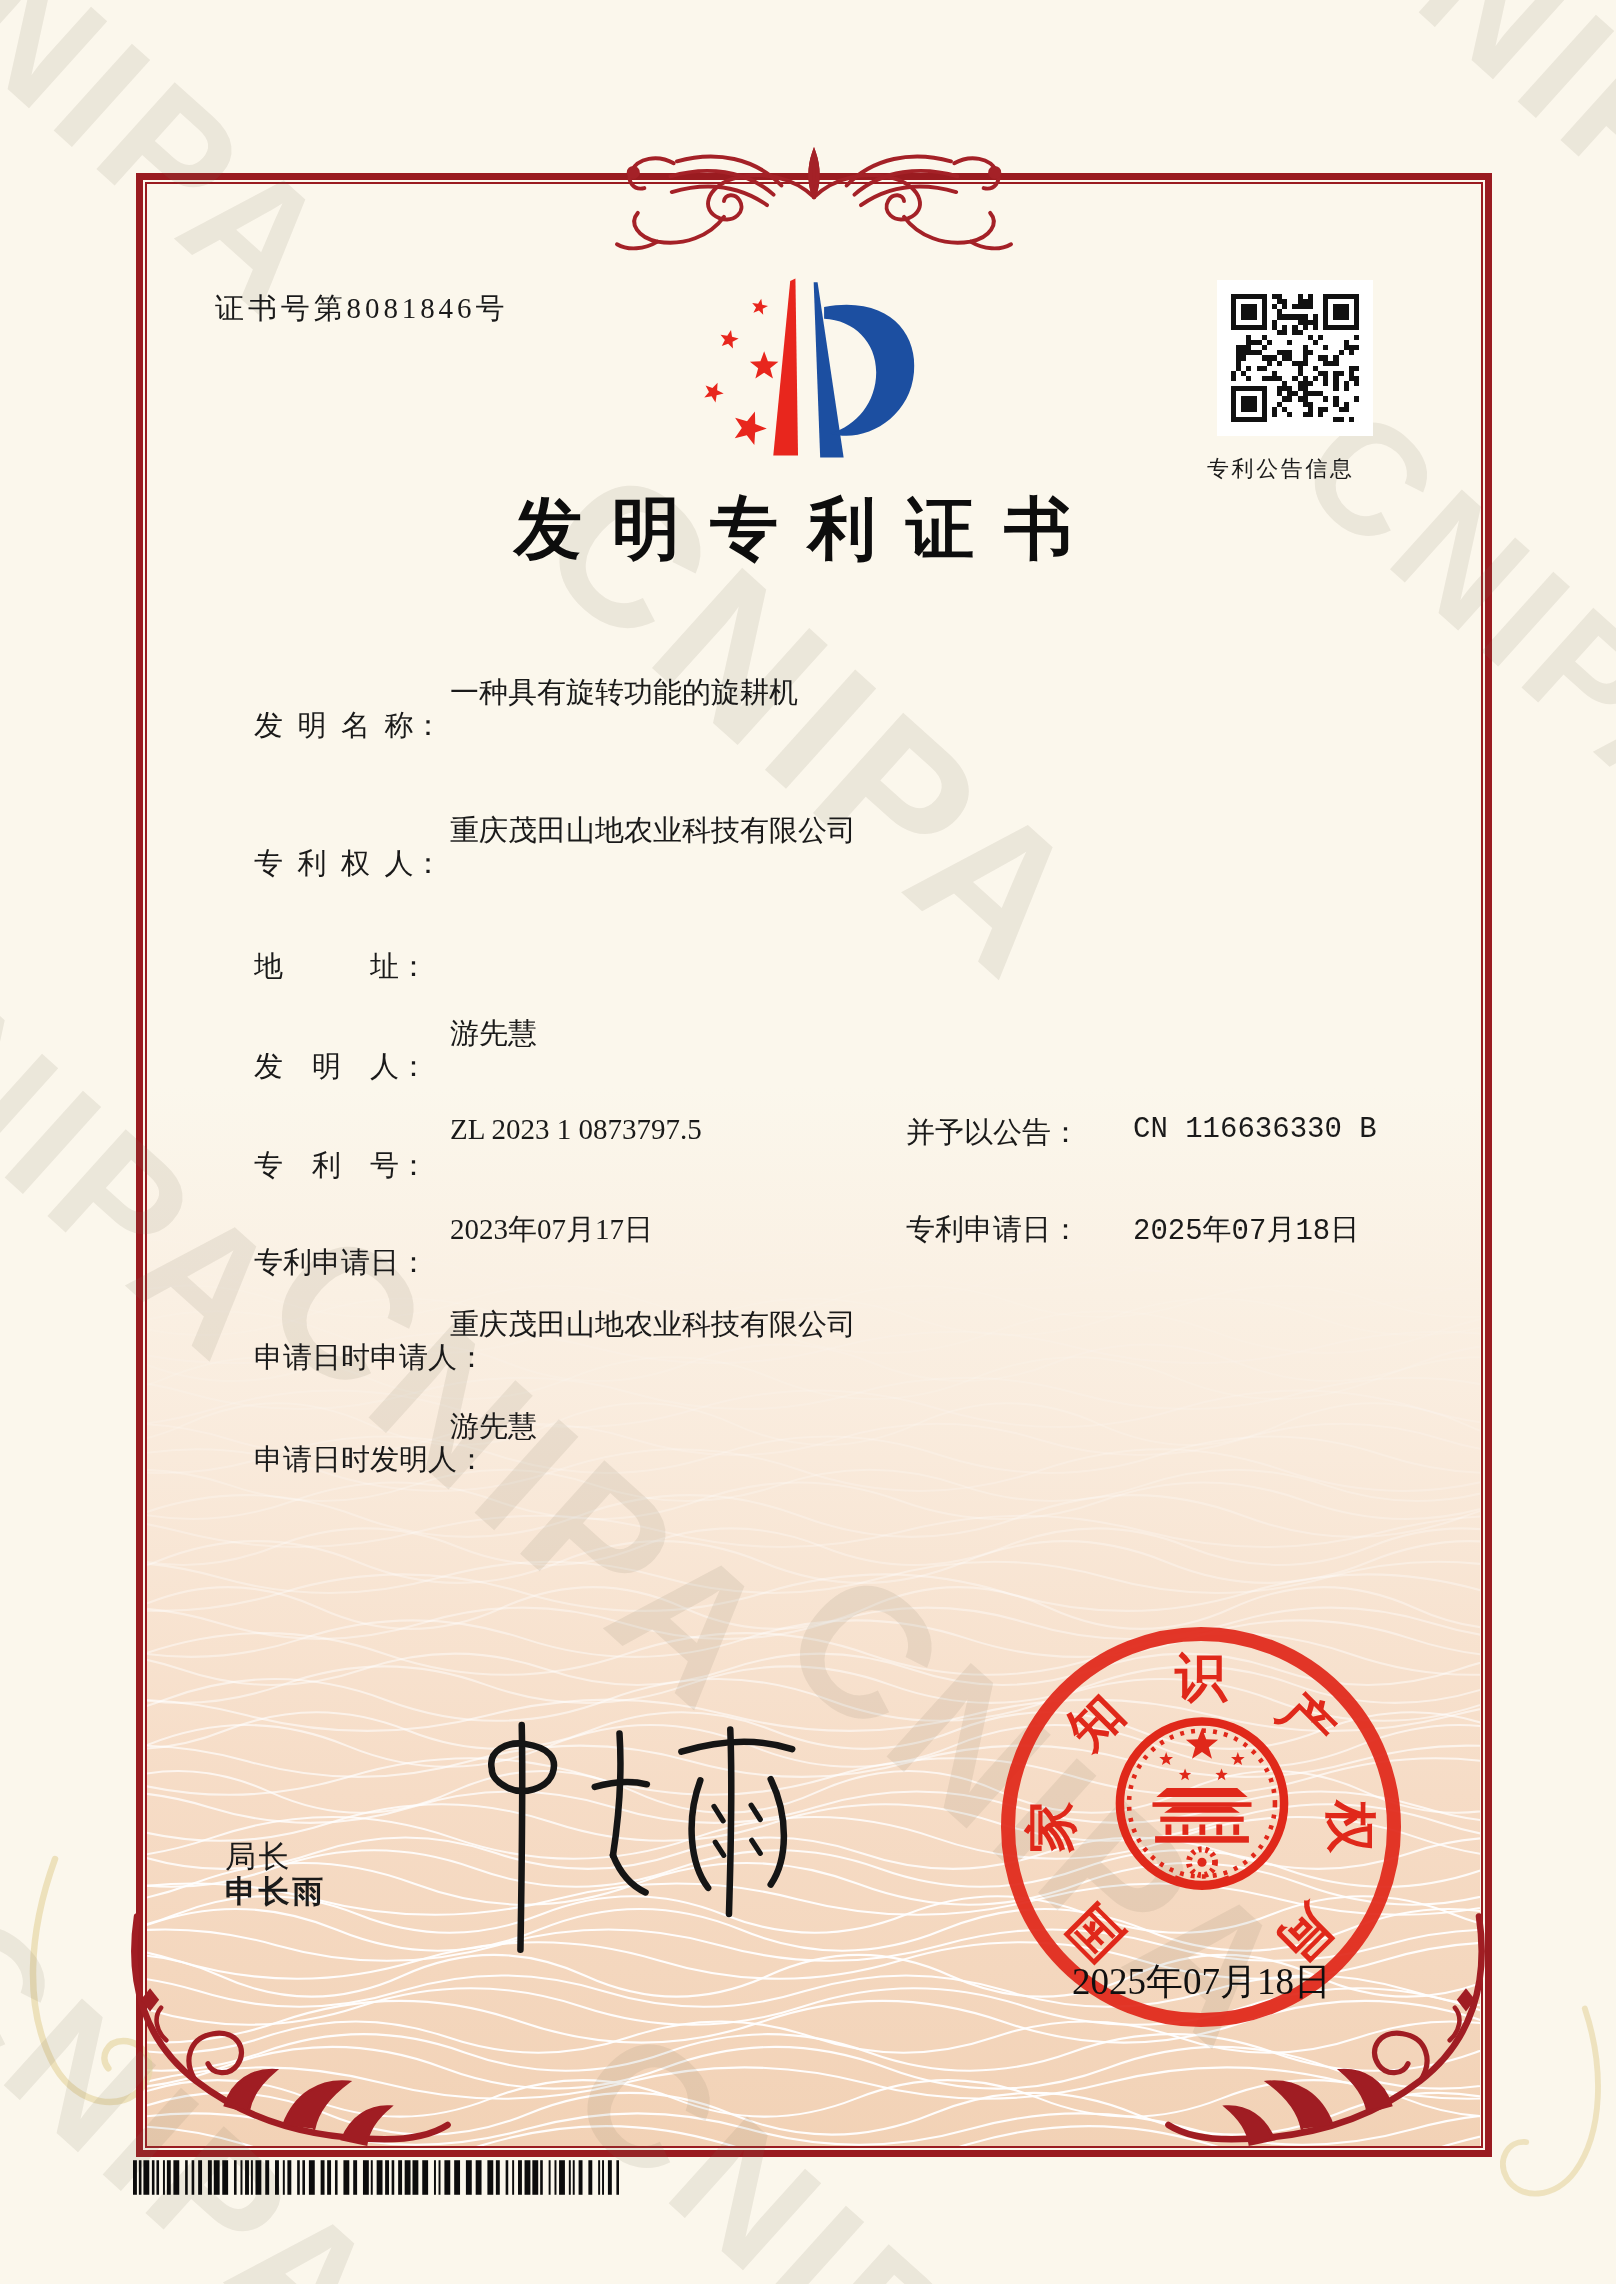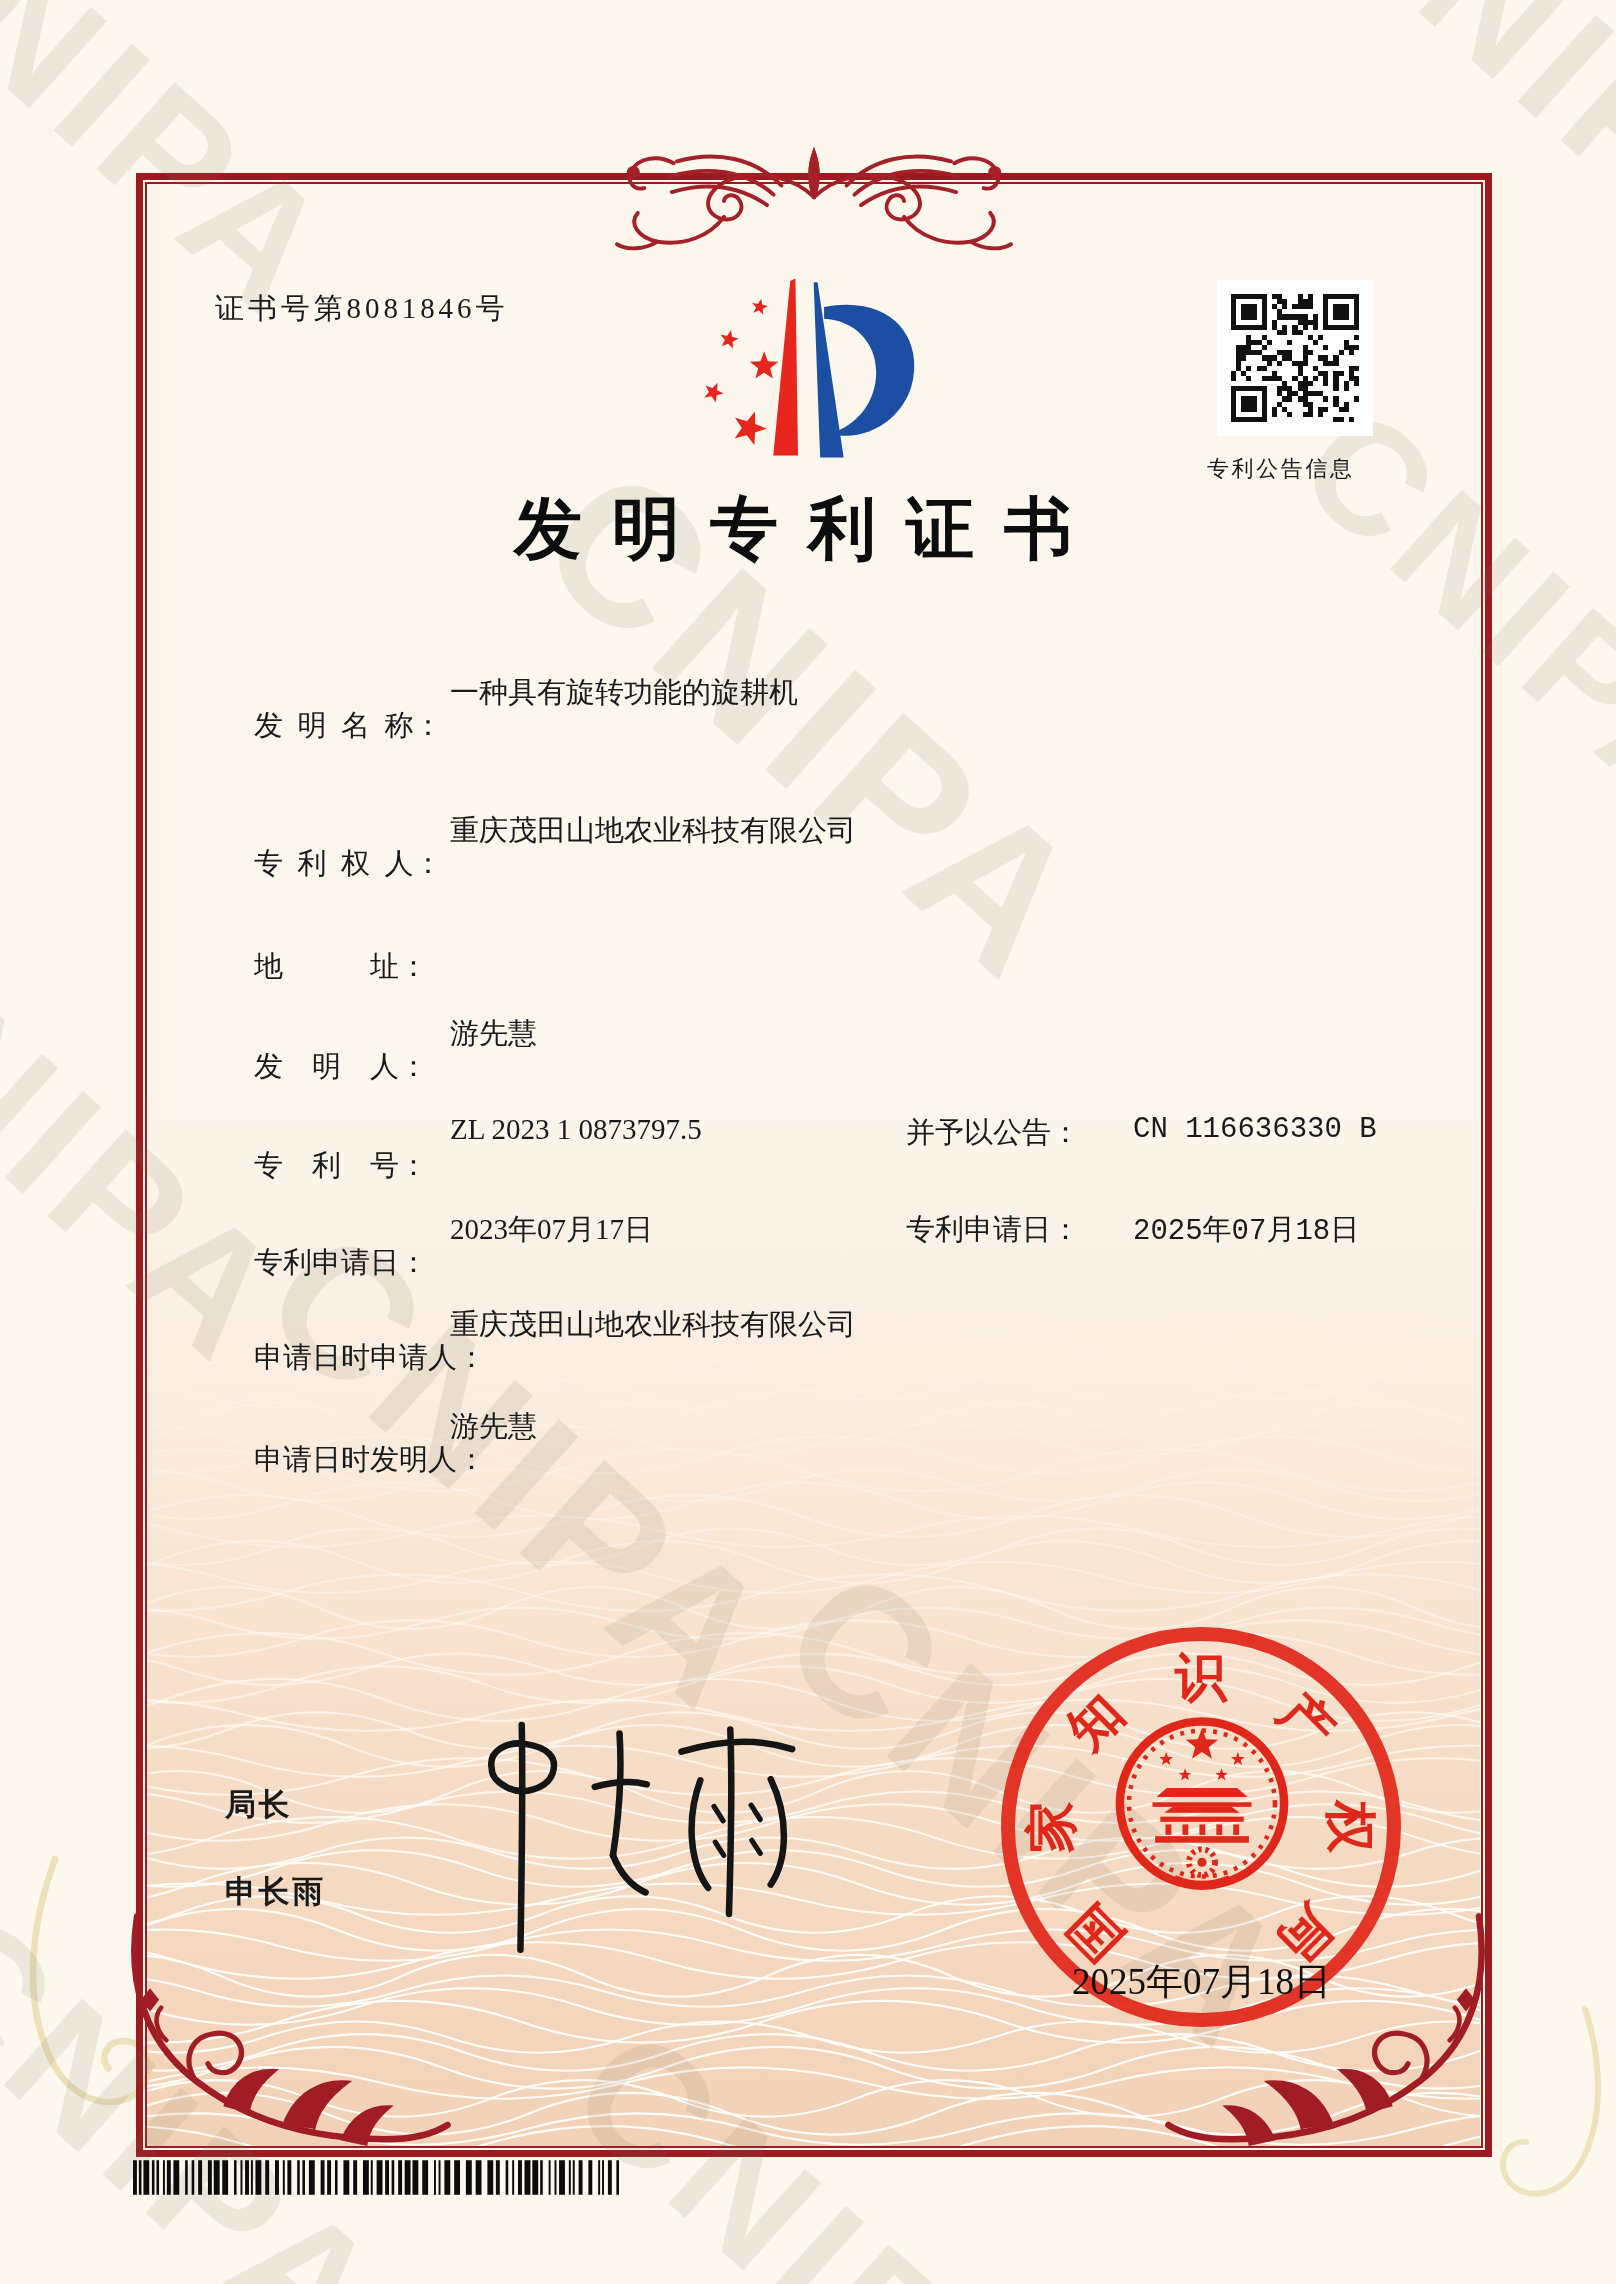--- a/index.html
+++ b/index.html
@@ -20,21 +20,21 @@
   .cert-no{left:215px;top:289px;font-size:29px;letter-spacing:3.9px;z-index:2;}
   .qrbox{left:1217px;top:280px;width:156px;height:156px;background:#ffffff;z-index:2;}
   .qr-caption{left:1207px;top:454px;width:235px;text-align:left;font-size:22px;letter-spacing:2.6px;z-index:2;}
   .title{left:-15px;top:484px;width:1616px;text-align:center;font-size:68px;font-weight:bold;
          letter-spacing:30px;text-indent:30px;z-index:2;color:#0d0d0d;}
   .row{position:absolute;left:225px;font-size:29px;white-space:pre;z-index:2;}
   .row .val{position:absolute;left:225px;top:0;white-space:pre;}
   .row .lblr{position:absolute;left:681px;top:0;white-space:pre;}
   .row .valr{position:absolute;left:908px;top:0;white-space:pre;font-family:Liberation Mono, monospace;}
   .legal{position:absolute;left:203px;width:1217px;font-size:28px;z-index:2;white-space:pre;}
-  .sig-title{left:225px;top:1784px;font-size:31px;font-weight:bold;letter-spacing:2.6px;z-index:2;}
+  .sig-title{left:225px;top:1836px;font-size:31px;font-weight:normal;letter-spacing:2.6px;z-index:2;}
   .sig-name{left:225px;top:1871px;font-size:31px;font-weight:bold;letter-spacing:2.6px;z-index:2;}
   .signature{left:424px;top:1689px;z-index:2;}
   .seal-ring{left:1001px;top:1627px;width:400px;height:400px;border:14.3px solid rgba(224,40,26,0.93);
              border-radius:50%;box-sizing:border-box;z-index:3;}
   .seal-chars{left:1001px;top:1627px;width:400px;height:400px;z-index:3;}
   .seal-chars span{position:absolute;left:50%;top:50%;font-size:52px;font-weight:bold;color:#e0281a;}
   .emblem{left:1101px;top:1700px;z-index:3;}
   .seal-date{left:1006px;top:1957px;width:391px;text-align:center;font-size:37px;z-index:4;color:#101010;}
   .footer{left:0;top:2070px;width:1616px;text-align:center;font-size:24px;letter-spacing:2px;z-index:2;}
   .barcode{left:133px;top:2160px;z-index:2;}

